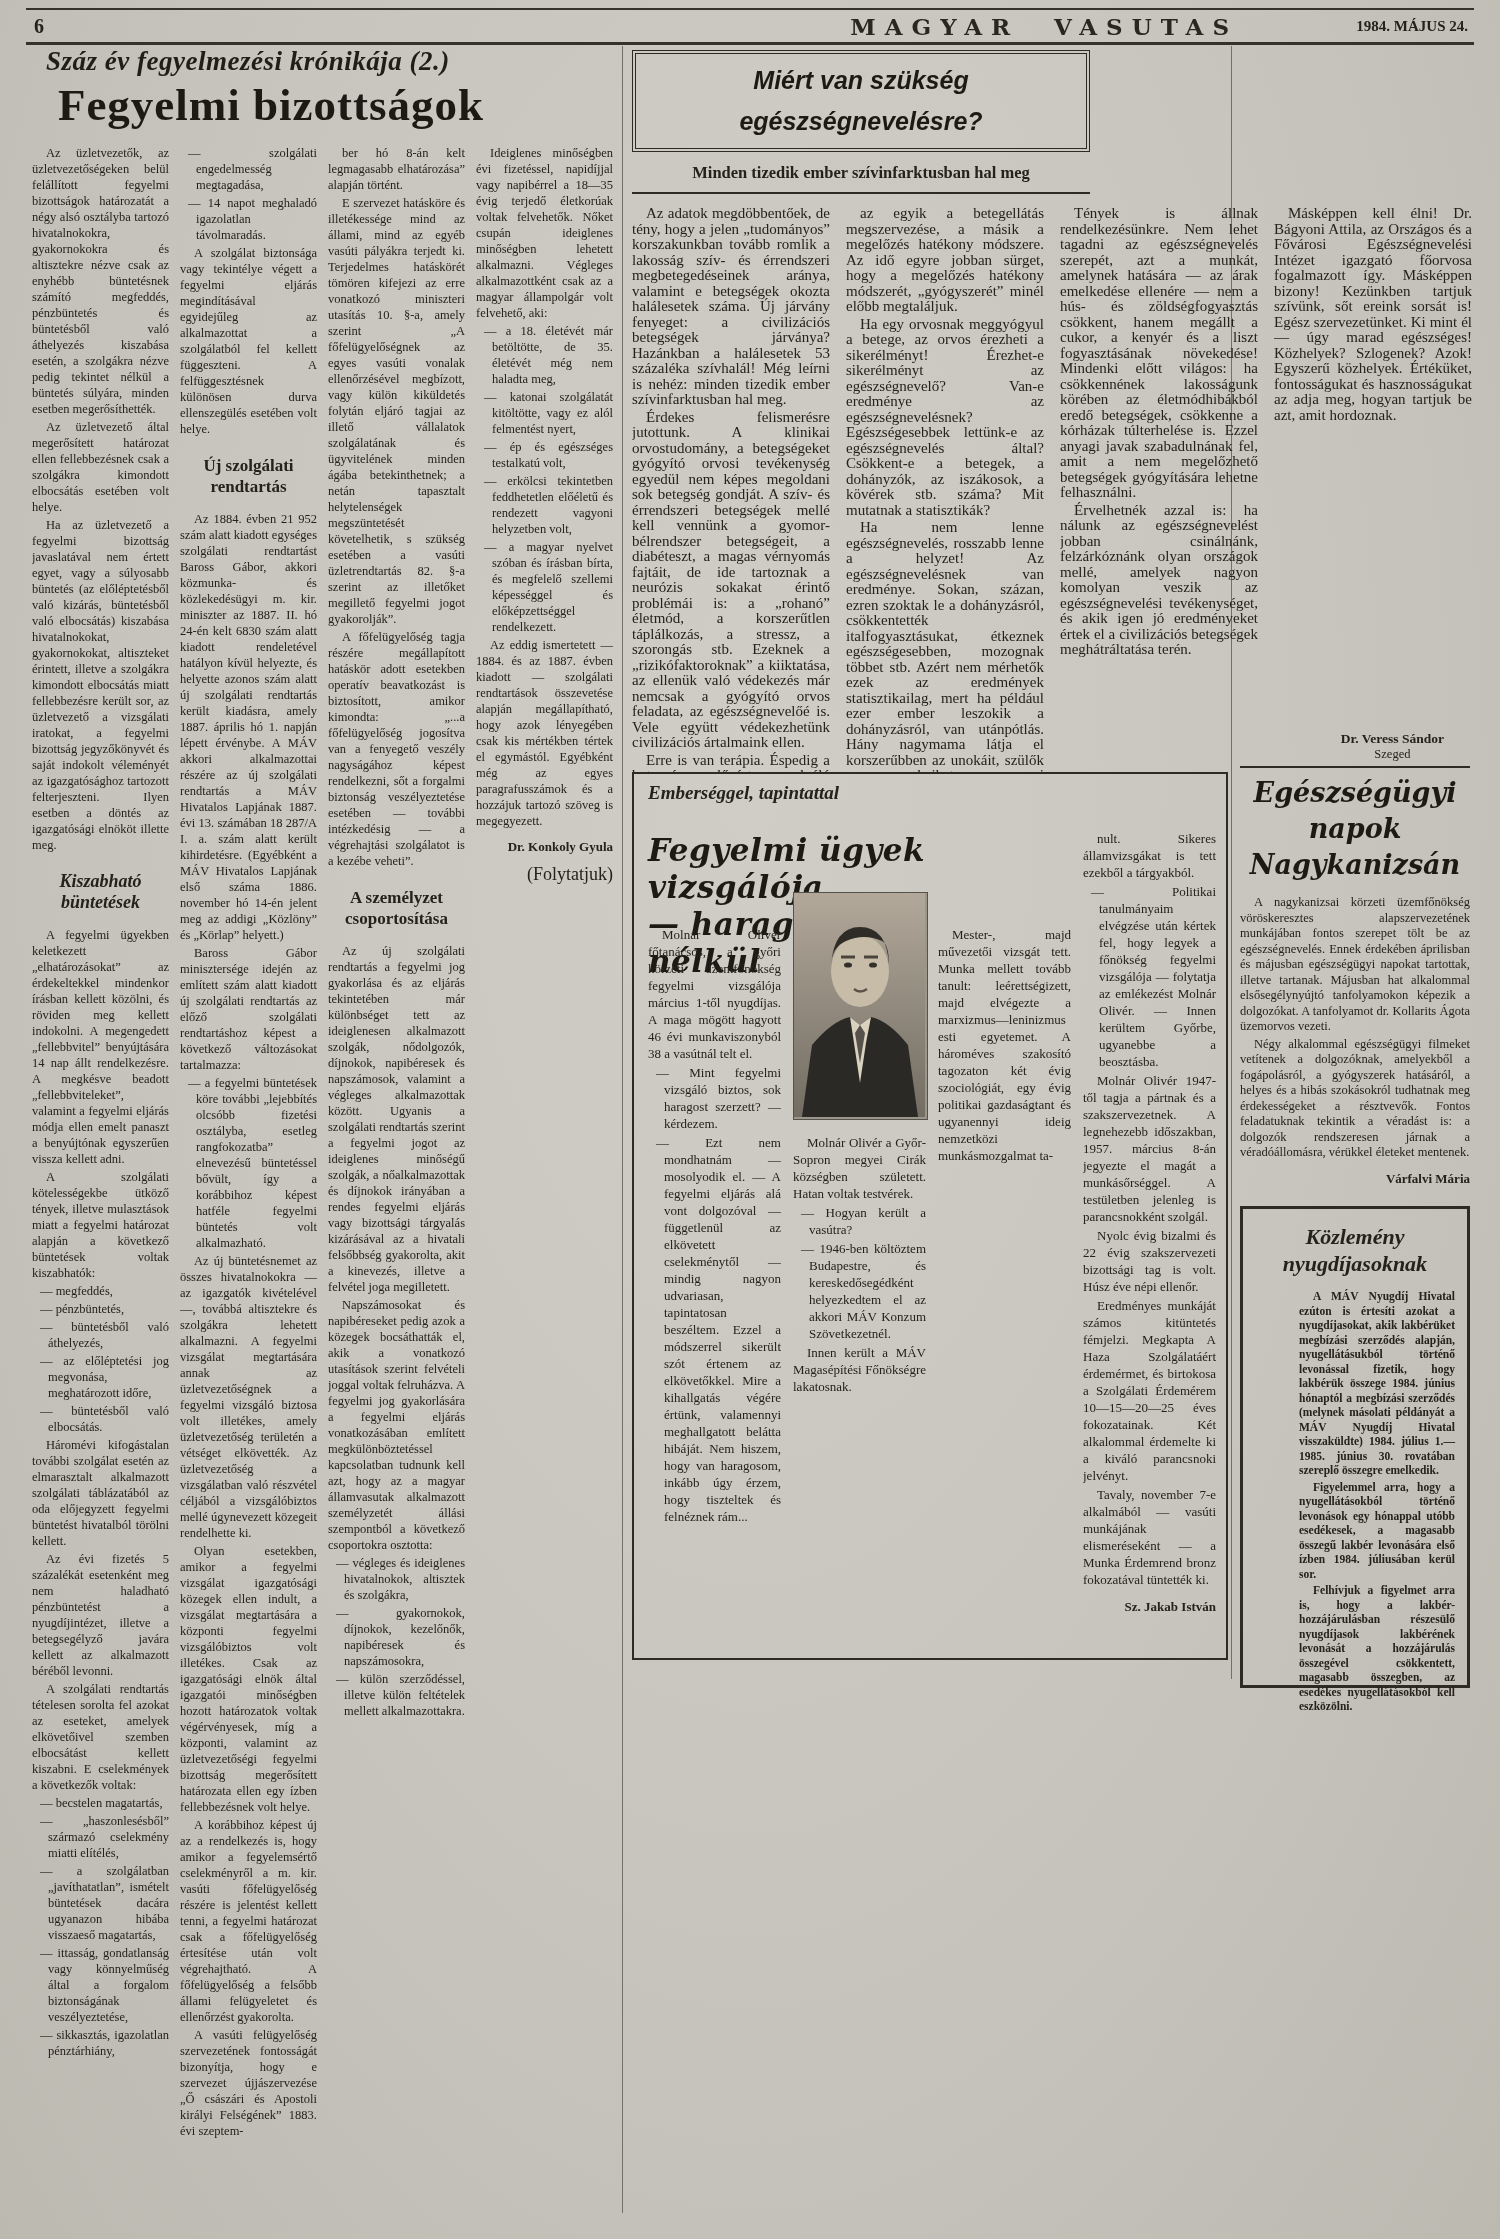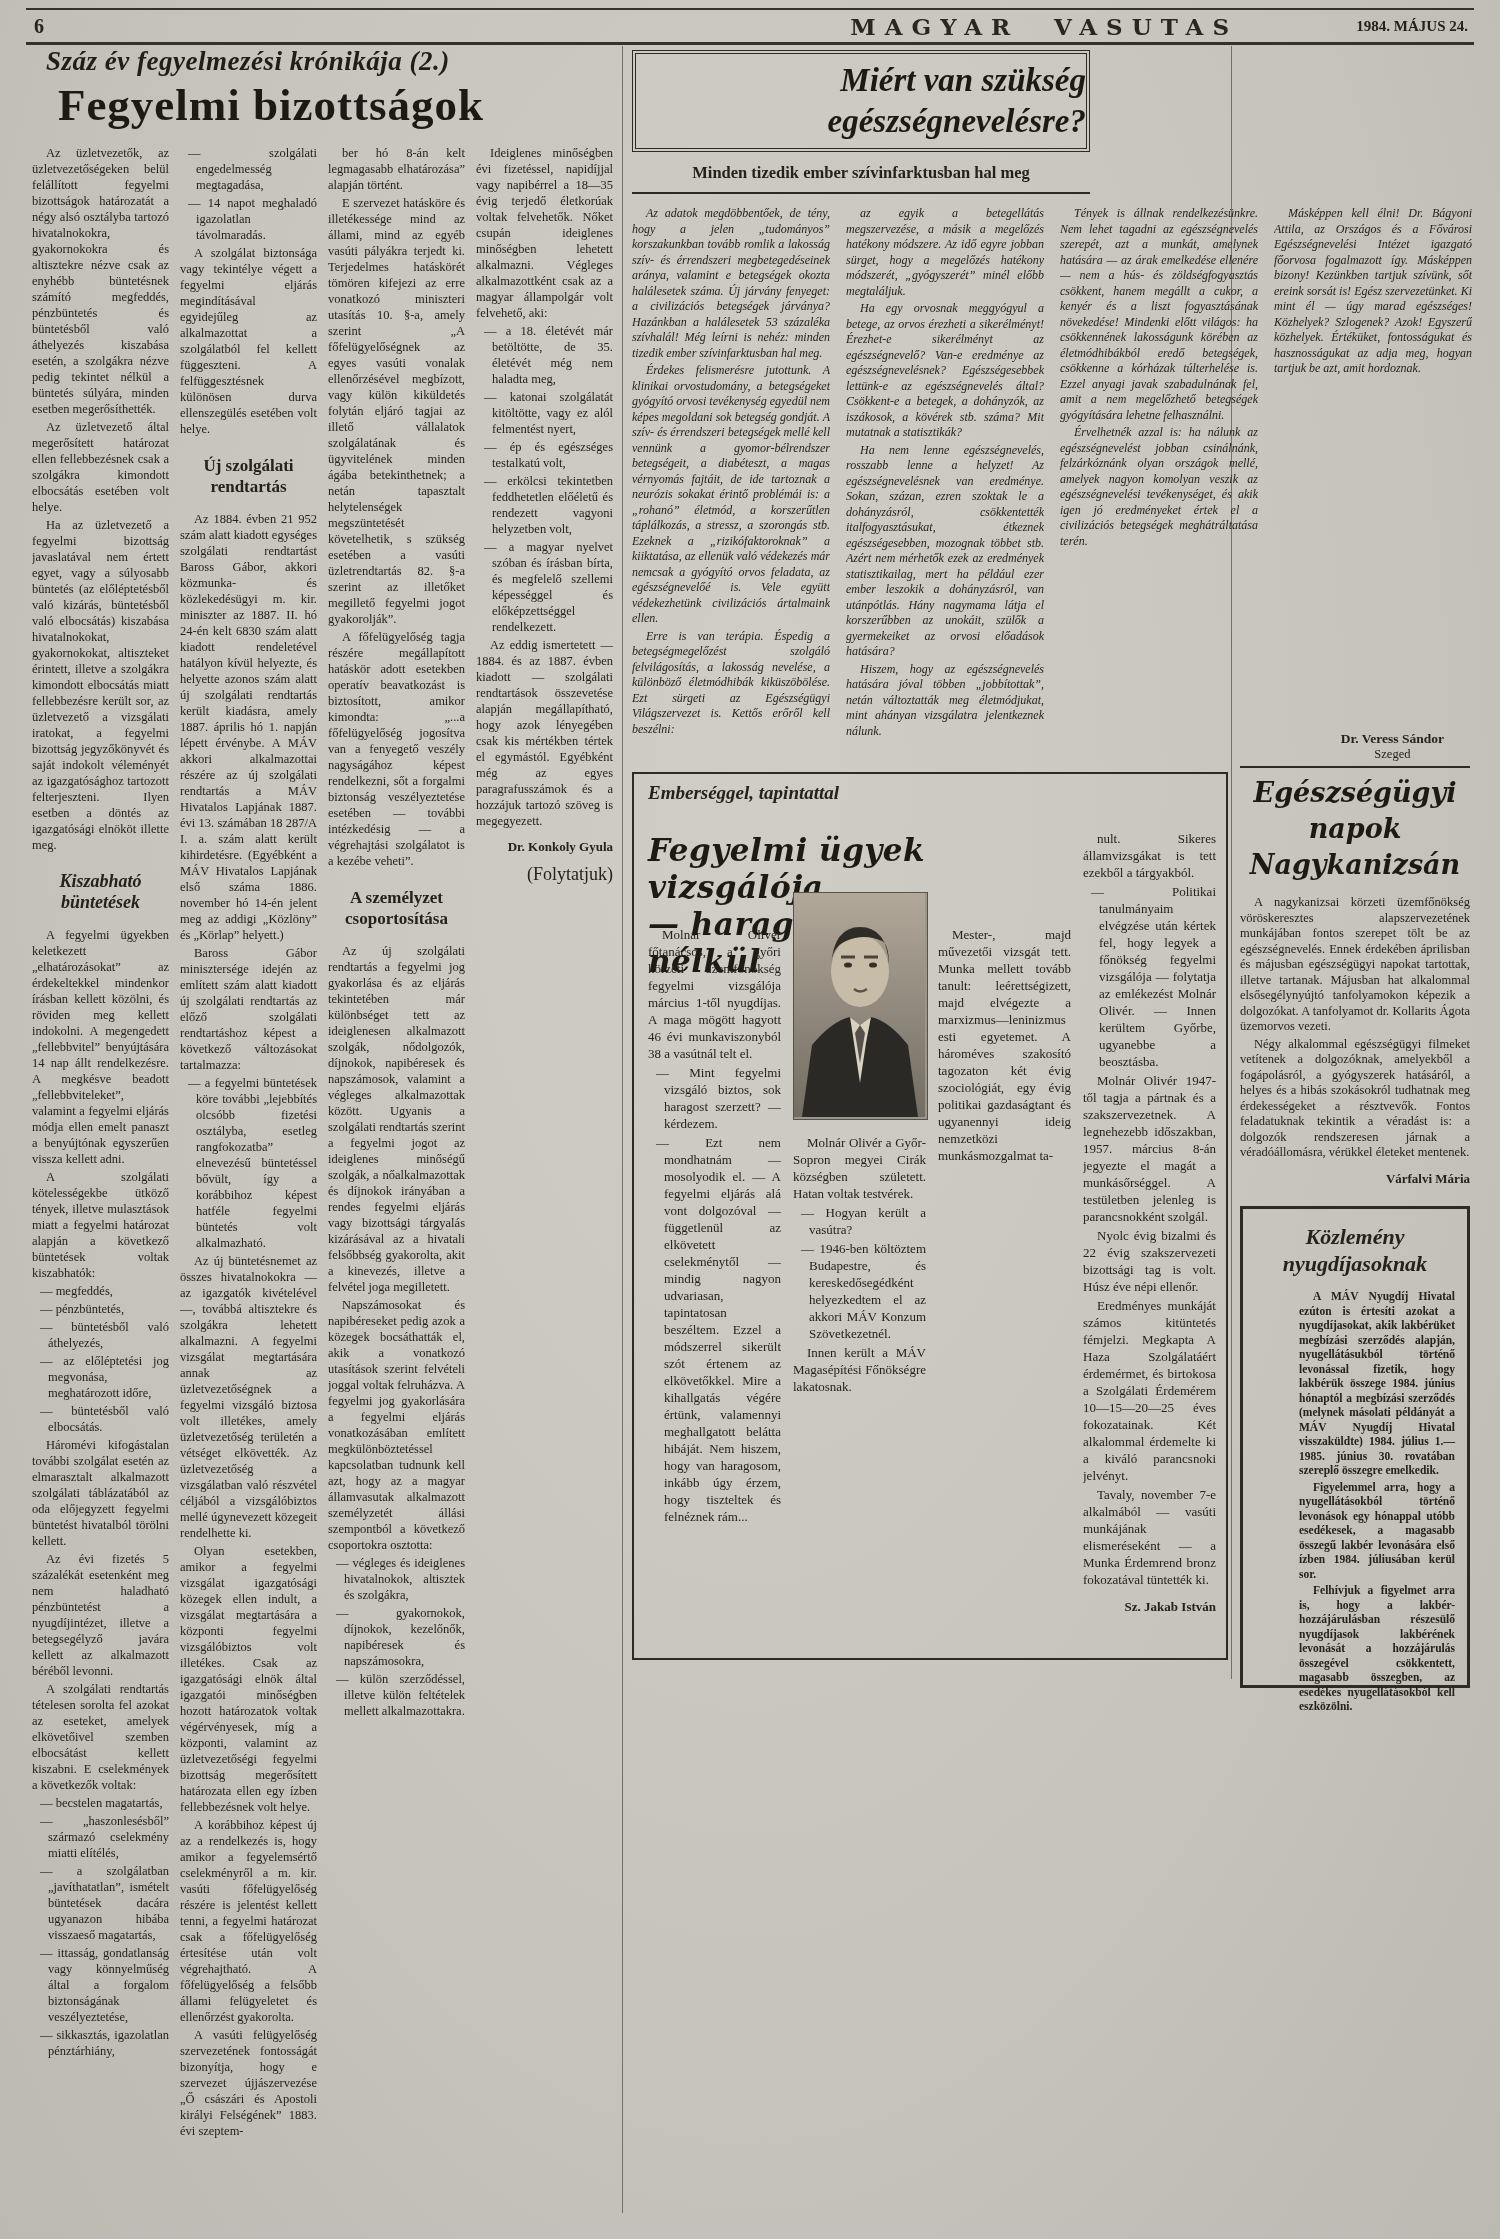--- a/index.html
+++ b/index.html
@@ -31,26 +31,26 @@
     font-size:12.5px;line-height:16px;}
   .dc1{left:0;} .dc2{left:148px;} .dc3{left:296px;} .dc4{left:444px;}
   
   .vr{position:absolute;width:1px;background:#73706a;}
   .vr1{left:622px;top:46px;bottom:26px;}
   .vr2{left:1231px;top:46px;bottom:560px;}
   
   .health{position:absolute;left:632px;top:50px;width:838px;height:710px;}
   .h-box{width:450px;height:94px;border:4px double #2e2b25;display:flex;flex-direction:column;
     justify-content:center;text-align:center;background:rgba(255,255,255,0.04);}
-  .h-box div{font-family:Liberation Serif, serif;font-style:italic;font-weight:bold;
-    font-size:33px;line-height:41px;color:#1d1a14;text-align:right;}
+  .h-box div{font-family:Liberation Sans, sans-serif;font-style:italic;font-weight:bold;
+    font-size:25px;line-height:41px;color:#1d1a14;}
   .h-sub{width:458px;text-align:center;font-weight:bold;font-size:16.5px;
     padding:11px 0 9px;border-bottom:2px solid #2e2b25;}
   .h-cols{position:relative;margin-top:12px;height:566px;}
-  .hc{position:absolute;top:0;width:198px;height:566px;overflow:hidden;font-size:12px;line-height:15.5px;font-style:italic;}
+  .hc{position:absolute;top:0;width:198px;height:566px;overflow:hidden;font-size:15px;line-height:15.5px;}
   .hc1{left:0;} .hc2{left:214px;} .hc3{left:428px;} .hc4{left:642px;}
   .h-by{position:absolute;right:26px;bottom:10px;text-align:center;}
   .h-by .n{font-weight:bold;font-size:13.5px;}
   .h-by .l{font-size:12.5px;}
   
   .ember{position:absolute;left:632px;top:772px;width:596px;height:888px;
     border:2px solid #2e2b25;box-sizing:border-box;}
   .e-kick{position:absolute;left:14px;top:8px;font-weight:bold;font-style:italic;font-size:19px;}
   .e-head{position:absolute;left:14px;top:36px;width:330px;font-family:"DejaVu Serif", serif;
     font-style:italic;font-weight:bold;font-size:31px;line-height:37px;letter-spacing:.5px;color:#1d1a14;margin-top:22px;}

